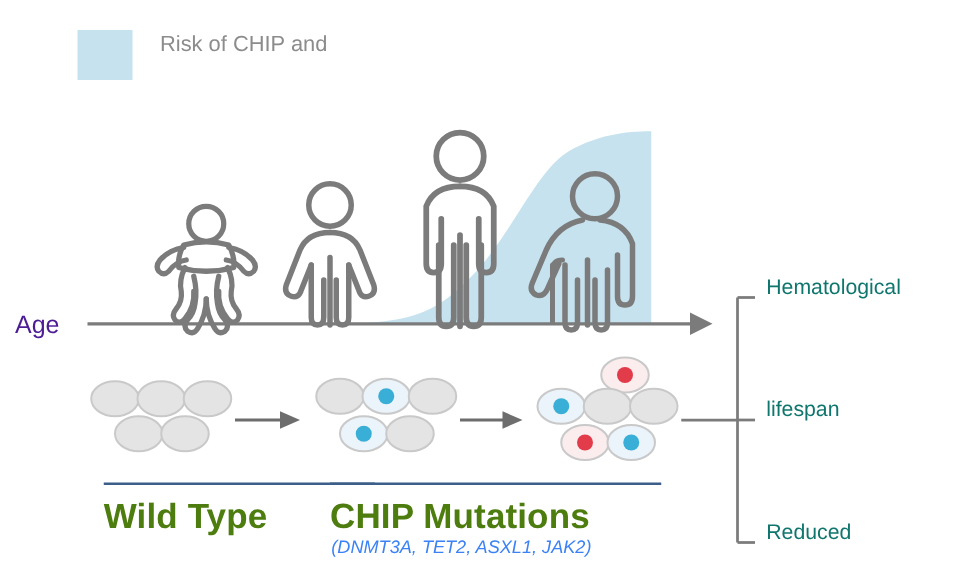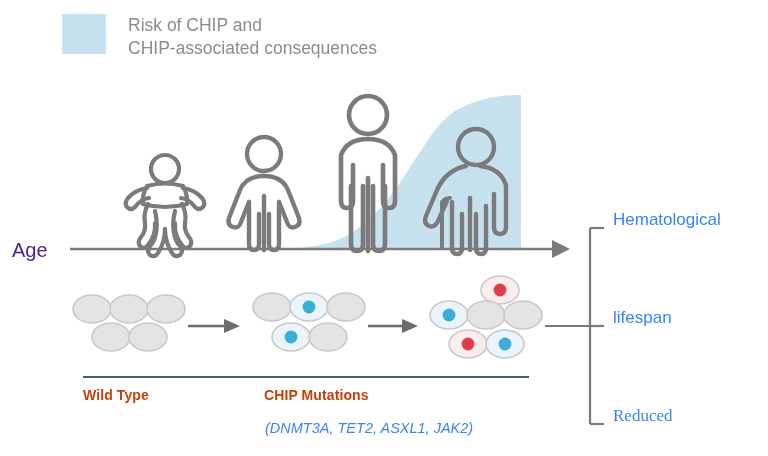--- a/index.html
+++ b/index.html
@@ -3,50 +3,49 @@
 <meta charset="utf-8">
 <style>
   html,body{margin:0;padding:0;}
   body{
     width:768px;height:456px;
     background:#ffffff;
     font-family:"Liberation Sans",sans-serif;
     overflow:hidden;
     position:relative;
   }
-  #stage{position:absolute;left:0;top:6px;width:768px;height:324px;}
+  #stage{position:absolute;left:0;top:16px;width:768px;height:324px;}
 
   
   .legend{position:absolute;left:62px;top:8px;display:flex;align-items:flex-start;}
   .legend-swatch{width:44px;height:40px;background:#c6e2ef;flex:0 0 auto;}
   .legend-text{margin-left:22px;color:#8c8c8c;font-size:17.5px;line-height:23px;white-space:nowrap;}
 
   
   .age-label{position:absolute;left:12px;top:232px;color:#4c1d95;font-size:20px;line-height:24px;}
 
   
-  .grp-label{position:absolute;color:#c2410c;font-weight:bold;font-size:14px;letter-spacing:.1px;white-space:nowrap;}
+  .grp-label{position:absolute;color:#4d7c0f;font-weight:bold;font-size:28px;letter-spacing:.1px;white-space:nowrap;}
   .grp-genes{position:absolute;color:#3b82f6;font-style:italic;font-size:14.5px;white-space:nowrap;}
   .grp-rule{position:absolute;height:2px;background:#3c5f8a;}
 
   
-  .outcome{position:absolute;color:#3b82f6;font-size:17px;line-height:21px;white-space:nowrap;}
+  .outcome{position:absolute;color:#0f766e;font-size:17px;line-height:21px;white-space:nowrap;}
 
   svg{position:absolute;left:0;top:0;}
 </style>
 </head>
 <body>
 
 <div id="stage">
 
   <div class="legend">
     <div class="legend-swatch"></div>
     <div class="legend-text">
       <div>Risk of CHIP and</div>
-      <div>CHIP-associated consequences</div>
     </div>
   </div>
 
   <div class="age-label">Age</div>
 
   <svg width="768" height="456" viewBox="0 0 768 456">
 
     <path d="M 265 243 C 330 243 350 235 382 200 C 412 166 430 120 455 105
              C 478 92 500 89 521 89 L 521 243 Z" fill="#c6e2ef"></path>
 
@@ -189,17 +188,17 @@
   <div class="grp-genes" style="left:265px;top:414px;">(DNMT3A, TET2, ASXL1, JAK2)</div>
 
   <div class="outcome" style="left:613px;top:203px;">
     <div>Hematological</div>
   </div>
 
   <div class="outcome" style="left:613px;top:301px;">
     <div>lifespan</div>
   </div>
 
-  <div class="outcome" style="left:613px;top:399px;font-family:Liberation Serif, serif;">
+  <div class="outcome" style="left:613px;top:399px;">
     <div>Reduced</div>
   </div>
 
 </div>
 
 </body></html>

